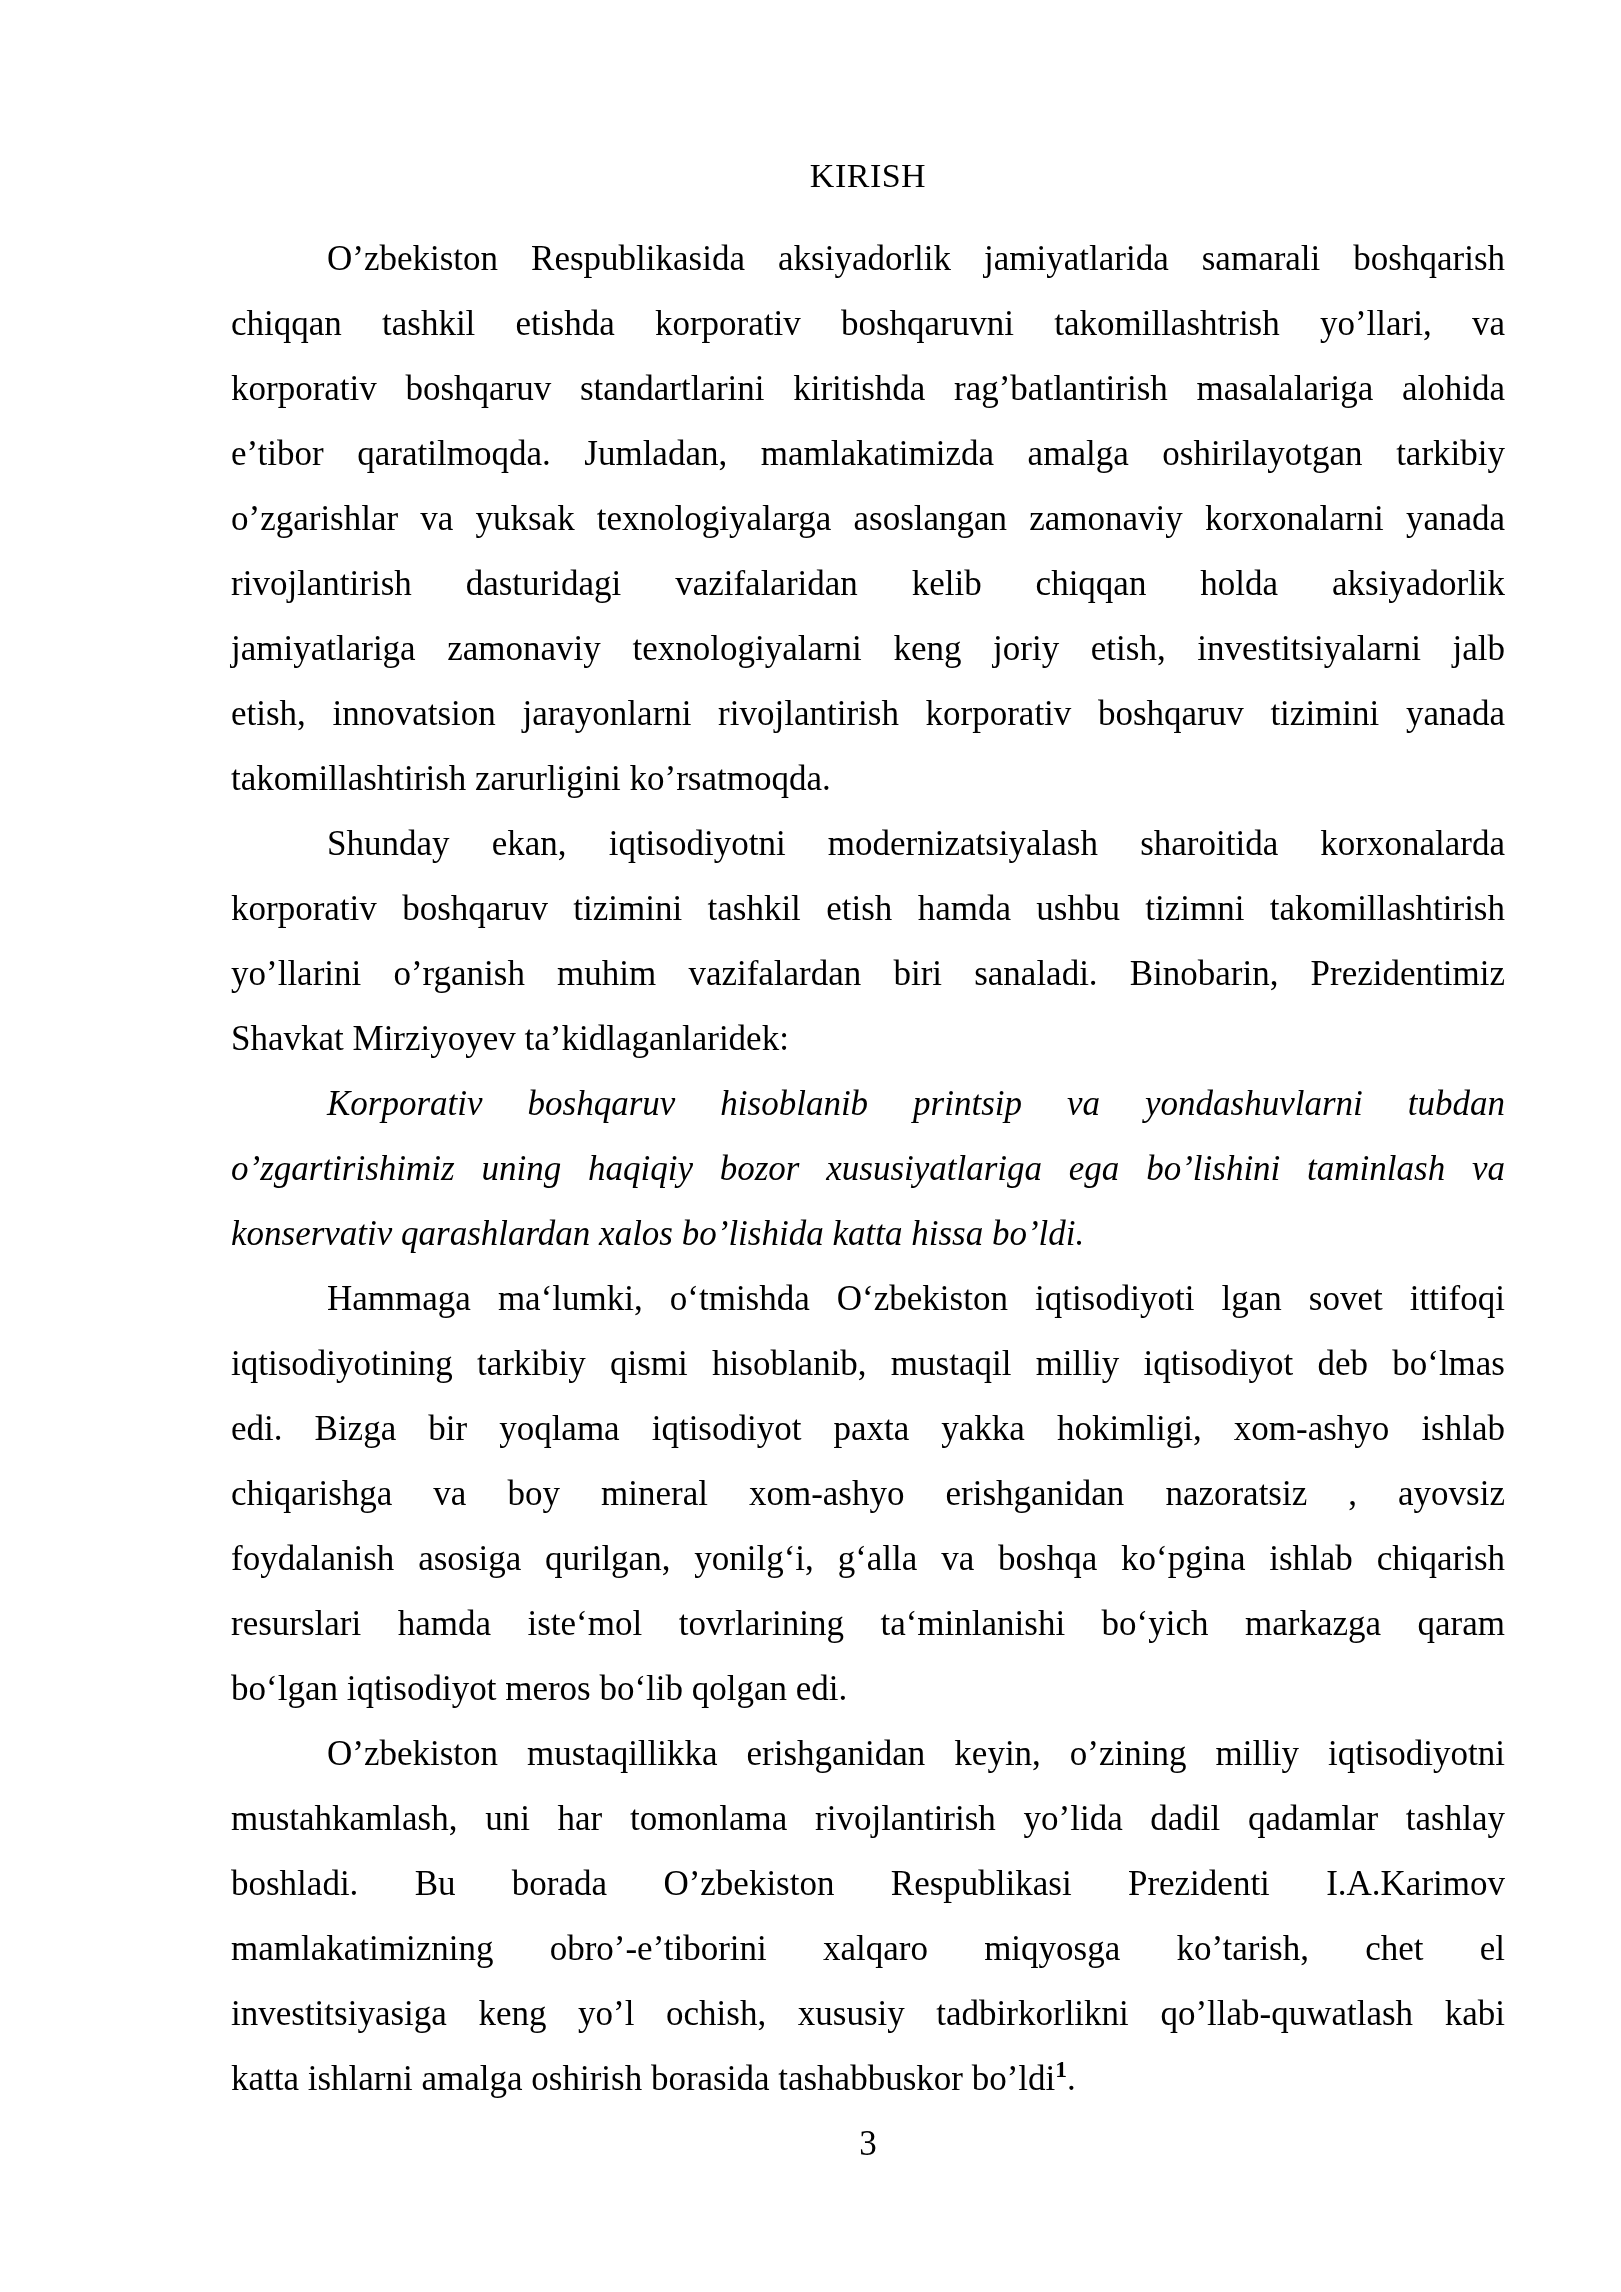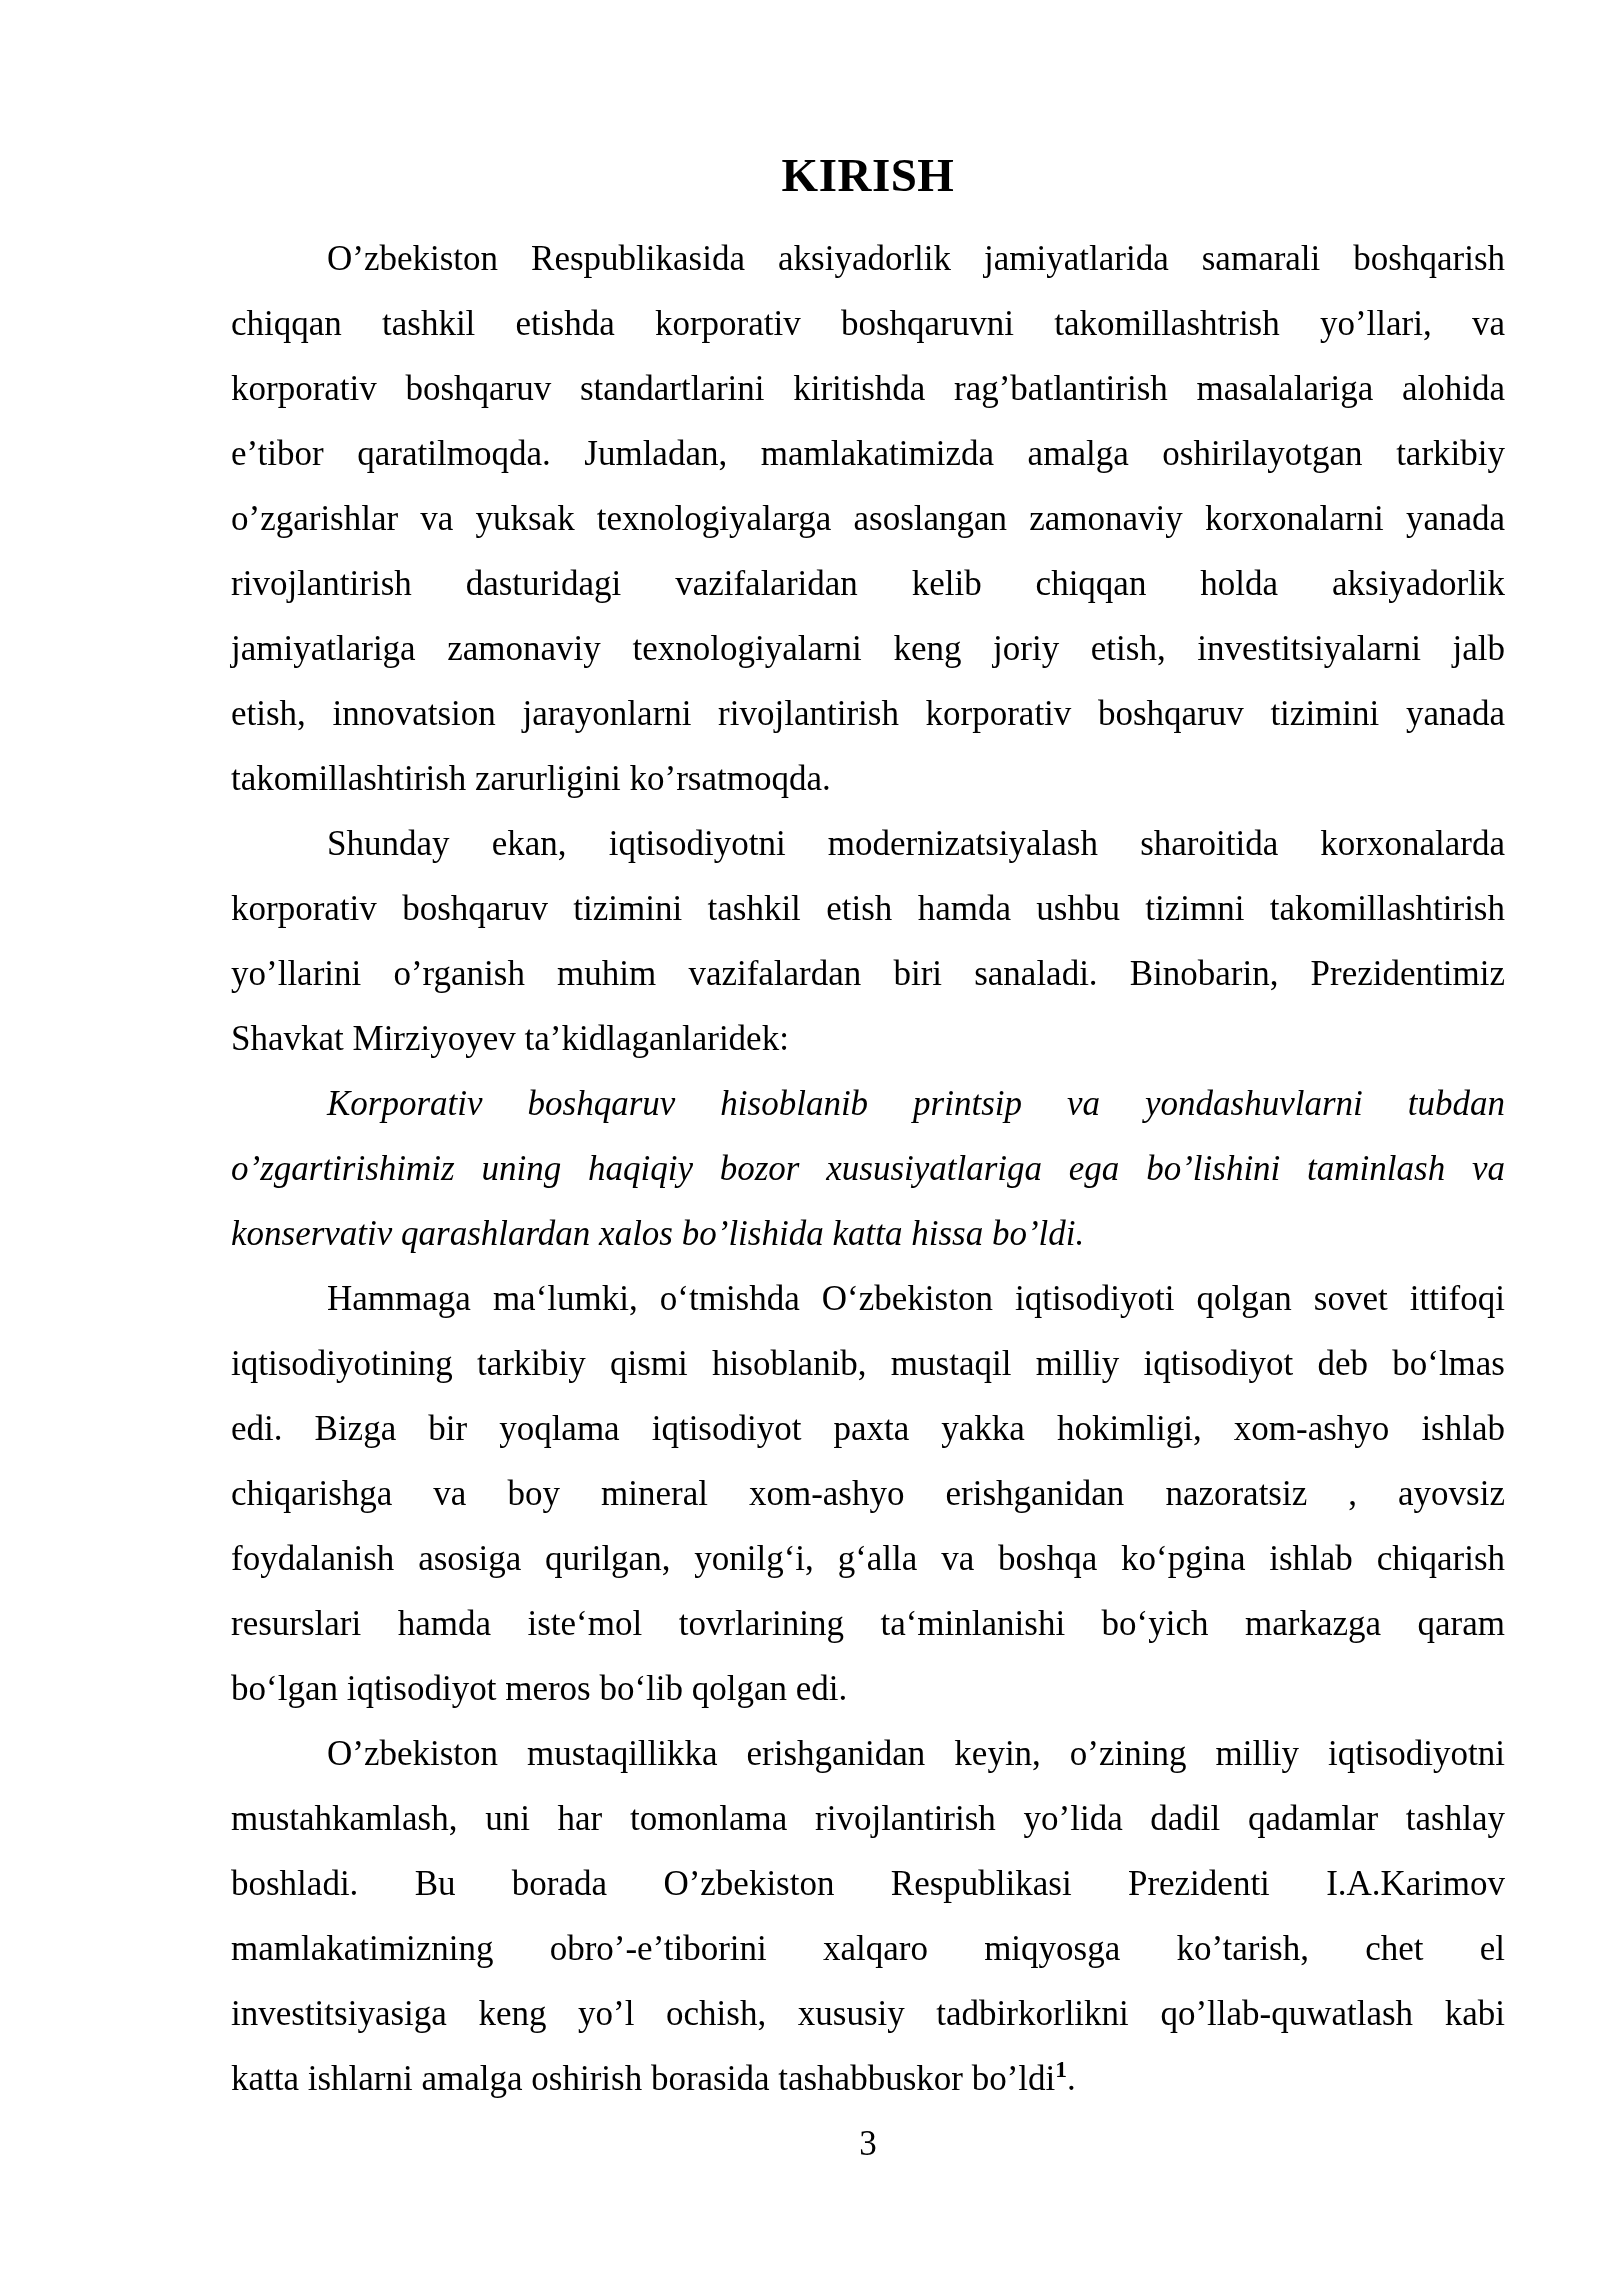--- a/index.html
+++ b/index.html
@@ -16,23 +16,23 @@
     overflow: hidden;
   }
   .text-column {
     position: absolute;
     left: 231px;
     top: 0;
     width: 1274px;
   }
   .doc-title {
     margin: 152px 0 0 0;
-    font-size: 47px;
+    font-size: 34px;
     line-height: 47px;
-    font-weight: bold;
+    font-weight: normal;
     text-align: center;
     letter-spacing: 0.5px;
   }
   .paragraphs {
     margin-top: 27.4px;
   }
   .line {
     font-size: 35px;
     line-height: 65px;
     text-align: justify;
@@ -88,21 +88,21 @@
       <div class="line last">Shavkat Mirziyoyev ta’kidlaganlaridek:</div>
     </div>
 
     <div class="para italic">
       <div class="line indent">Korporativ boshqaruv hisoblanib printsip va yondashuvlarni tubdan</div>
       <div class="line">o’zgartirishimiz uning haqiqiy bozor xususiyatlariga ega bo’lishini taminlash va</div>
       <div class="line last">konservativ qarashlardan xalos bo’lishida katta hissa bo’ldi.</div>
     </div>
 
     <div class="para">
-      <div class="line indent">Hammaga ma‘lumki, o‘tmishda O‘zbekiston iqtisodiyoti qolgan sovet ittifoqi</div>
+      <div class="line indent">Hammaga ma‘lumki, o‘tmishda O‘zbekiston iqtisodiyoti lgan sovet ittifoqi</div>
       <div class="line">iqtisodiyotining tarkibiy qismi hisoblanib, mustaqil milliy iqtisodiyot deb bo‘lmas</div>
       <div class="line">edi. Bizga bir yoqlama iqtisodiyot paxta yakka hokimligi, xom-ashyo ishlab</div>
       <div class="line">chiqarishga va boy mineral xom-ashyo erishganidan nazoratsiz , ayovsiz</div>
       <div class="line">foydalanish asosiga qurilgan, yonilg‘i, g‘alla va boshqa ko‘pgina ishlab chiqarish</div>
       <div class="line">resurslari hamda iste‘mol tovrlarining ta‘minlanishi bo‘yich markazga qaram</div>
       <div class="line last">bo‘lgan iqtisodiyot meros bo‘lib qolgan edi.</div>
     </div>
 
     <div class="para">
       <div class="line indent">O’zbekiston mustaqillikka erishganidan keyin, o’zining milliy iqtisodiyotni</div>

